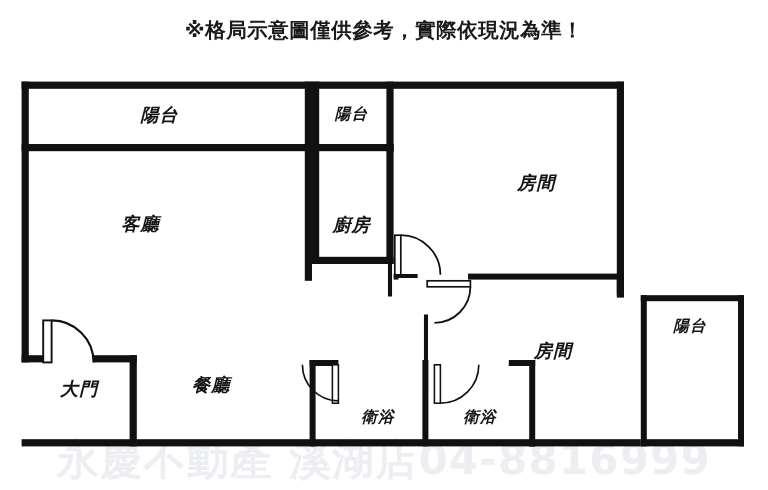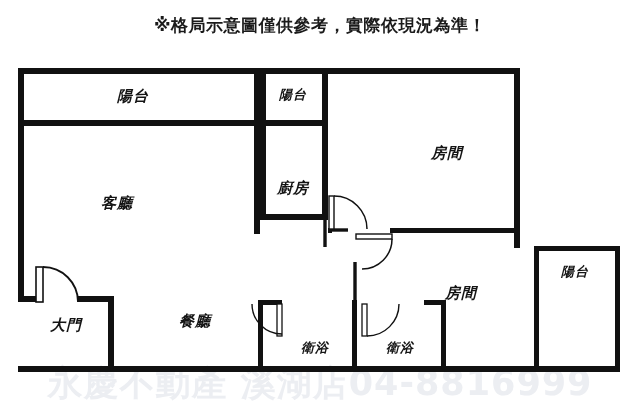--- a/index.html
+++ b/index.html
@@ -206,29 +206,29 @@
     </g>
 
     <g fill="#111111">
       <rect x="514" y="228" width="6" height="20"></rect>
     </g>
 
   </svg>
 
   <div class="room-label" style="left:133px; top:96px;">陽台</div>
 
-  <div class="room-label" style="left:117px; top:203px;">客廳</div>
+  <div class="room-label" style="left:117px; top:187px;">客廳</div>
 
   <div class="room-label small" style="left:293px; top:95px;">陽台</div>
 
   <div class="room-label" style="left:293px; top:188px;">廚房</div>
 
   <div class="room-label" style="left:447px; top:153px;">房間</div>
 
-  <div class="room-label" style="left:195px; top:321px;">餐廳</div>
+  <div class="room-label" style="left:176px; top:321px;">餐廳</div>
 
   <div class="room-label small" style="left:315px; top:348px;">衛浴</div>
 
   <div class="room-label small" style="left:400px; top:348px;">衛浴</div>
 
   <div class="room-label" style="left:461px; top:293px;">房間</div>
 
   <div class="room-label small" style="left:575px; top:272px;">陽台</div>
 
   <div class="room-label" style="left:66px; top:325px;">大門</div>

